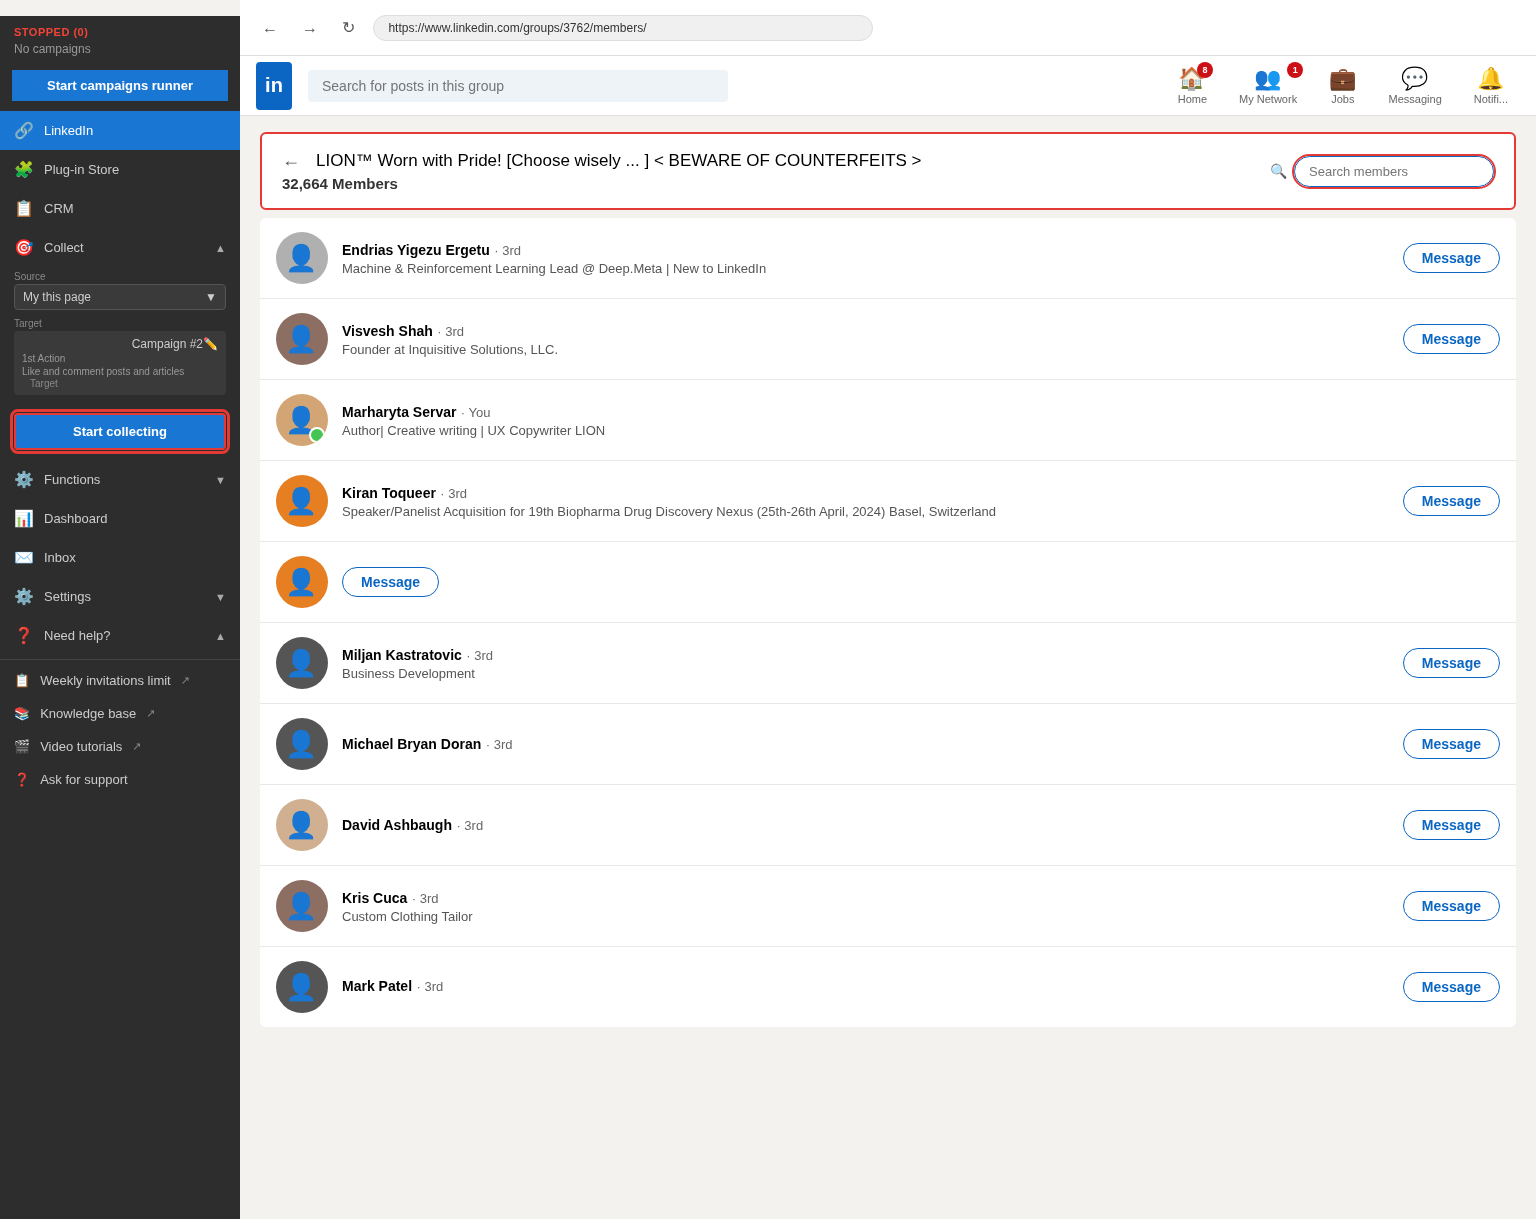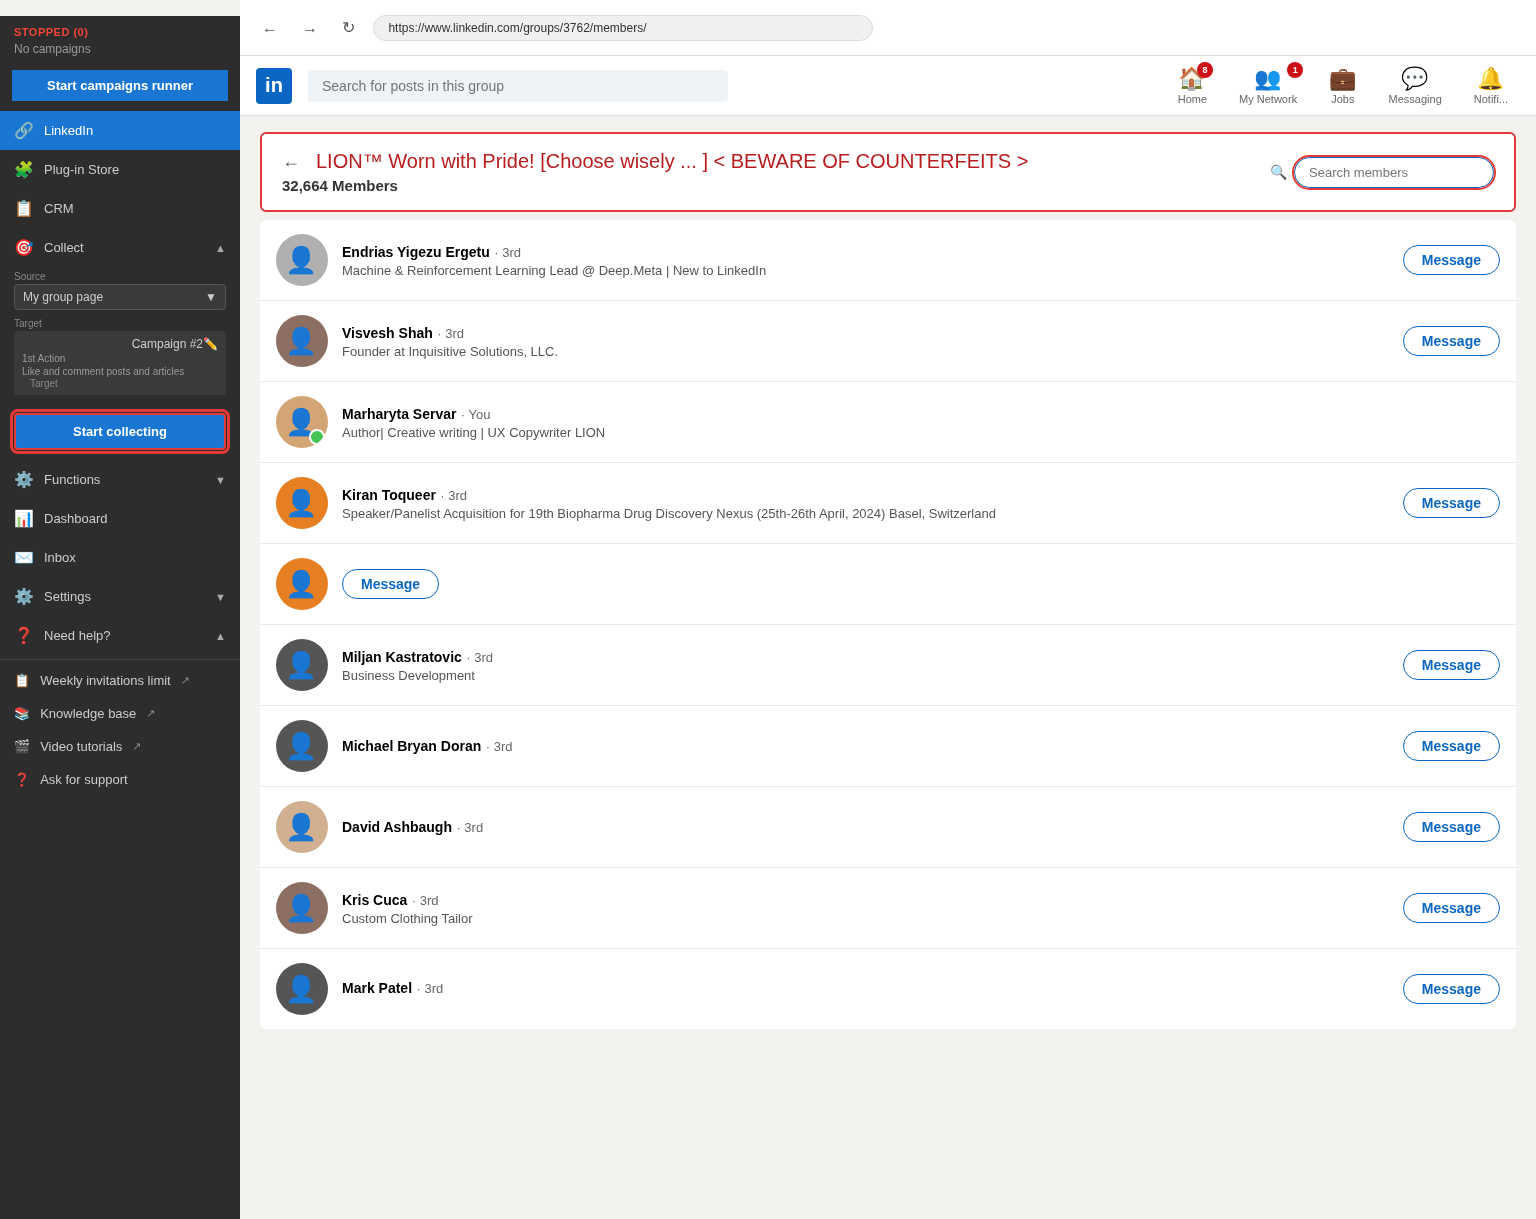--- a/index.html
+++ b/index.html
@@ -166,21 +166,21 @@
       gap: 16px;
       border-bottom: 1px solid #e0e0e0;
       flex-shrink: 0;
     }
     .li-logo {
       background: #0a66c2;
       color: #fff;
       font-size: 20px;
       font-weight: 900;
       width: 36px;
-      height: 36px;
+      height: 48px;
       border-radius: 4px;
       display: flex;
       align-items: center;
       justify-content: center;
     }
     .li-search {
       flex: 1;
       max-width: 420px;
       background: #eef3f8;
       border: none;
@@ -234,22 +234,22 @@
       border: 2px solid #e53935;
       border-radius: 6px;
       margin: 16px 20px 8px;
       padding: 16px 20px;
       display: flex;
       align-items: center;
       justify-content: space-between;
     }
     .group-back-btn { font-size: 18px; color: #555; cursor: pointer; margin-right: 8px; }
     .group-title-text {
-      font-size: 20px;
-      color: #b91c1c;
+      font-size: 17px;
+      color: #000000;
       font-weight: 500;
       flex: 1;
     }
     .group-members {
       font-size: 15px;
       color: #333;
       font-weight: 600;
       margin-top: 4px;
     }
     .search-members-input {
@@ -363,21 +363,21 @@
 
   <div class="sidebar-nav-item">
     <span class="sidebar-nav-icon">🎯</span>
     <span class="sidebar-nav-label">Collect</span>
     <span class="sidebar-nav-arrow">▲</span>
   </div>
 
   <div class="collect-sub">
     <div class="source-label">Source</div>
     <div class="source-dropdown">
-      <span>My group page</span>
+      <span>My this page</span>
       <span>▼</span>
     </div>
     <div class="target-label">Target</div>
     <div class="campaign-box">
       <div class="campaign-name">
         <span>Campaign #2</span>
         <span>✏️</span>
       </div>
       <div class="campaign-action">1st Action</div>
       <div class="campaign-action">Like and comment posts and articles</div>

